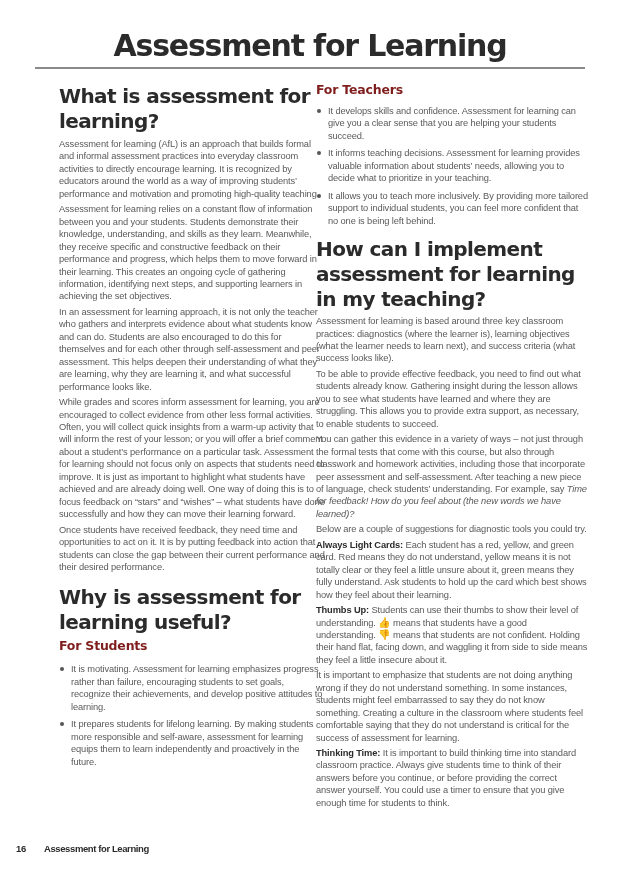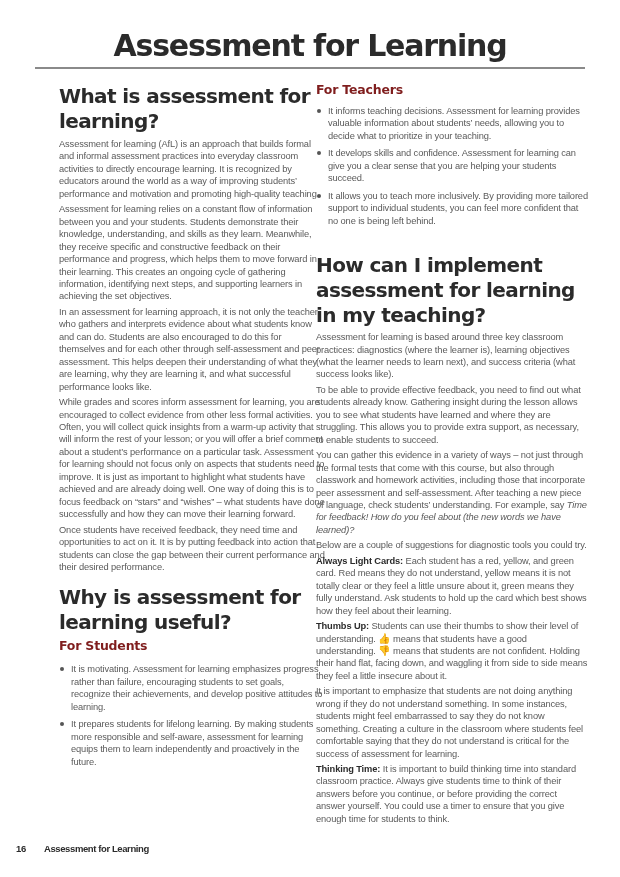--- a/index.html
+++ b/index.html
@@ -46,26 +46,26 @@
   <h3 style="margin:3px 0 9px 0;">For Students</h3>
   <ul>
     <li><span class="dot"></span><span>It is motivating. Assessment for learning emphasizes progress rather than failure, encouraging students to set goals, recognize their achievements, and develop positive attitudes to learning.</span></li>
     <li><span class="dot"></span><span>It prepares students for lifelong learning. By making students more responsible and self-aware, assessment for learning equips them to learn independently and proactively in the future.</span></li>
   </ul>
 </div>
 
 <div class="col col-right">
   <h3 style="margin-bottom:7px;">For Teachers</h3>
   <ul>
+    <li><span class="dot"></span><span>It develops skills and confidence. Assessment for learning can give you a clear sense that you are helping your students succeed.</span></li>
     <li><span class="dot"></span><span>It informs teaching decisions. Assessment for learning provides valuable information about students’ needs, allowing you to decide what to prioritize in your teaching.</span></li>
-    <li><span class="dot"></span><span>It develops skills and confidence. Assessment for learning can give you a clear sense that you are helping your students succeed.</span></li>
     <li><span class="dot"></span><span>It allows you to teach more inclusively. By providing more tailored support to individual students, you can feel more confident that no one is being left behind.</span></li>
   </ul>
 
-  <h2 style="margin-top:26px;margin-bottom:3px;">How can I implement assessment for learning in my teaching?</h2>
+  <h2 style="margin-top:10px;margin-bottom:3px;">How can I implement assessment for learning in my teaching?</h2>
   <p>Assessment for learning is based around three key classroom practices: diagnostics (where the learner is), learning objectives (what the learner needs to learn next), and success criteria (what success looks like).</p>
 
   <p>To be able to provide effective feedback, you need to find out what students already know. Gathering insight during the lesson allows you to see what students have learned and where they are struggling. This allows you to provide extra support, as necessary, to enable students to succeed.</p>
   <p><span>You can gather this evidence in a variety of ways – not just through the formal tests that come with this course, but also through classwork and homework activities, including those that incorporate peer assessment and self-assessment. After teaching a new piece of language, check students’ understanding. For example, say </span><em>Time for feedback! How do you feel about (the new words we have learned)?</em></p>
   <p>Below are a couple of suggestions for diagnostic tools you could try.</p>
 
   <p><strong class="term">Always Light Cards:</strong><span> Each student has a red, yellow, and green card. Red means they do not understand, yellow means it is not totally clear or they feel a little unsure about it, green means they fully understand. Ask students to hold up the card which best shows how they feel about their learning.</span></p>
 
   <p><strong class="term">Thumbs Up:</strong><span> Students can use their thumbs to show their level of understanding. </span><span class="thumb">👍</span><span> means that students have a good understanding. </span><span class="thumb">👎</span><span> means that students are not confident. Holding their hand flat, facing down, and waggling it from side to side means they feel a little insecure about it.</span></p>
 

